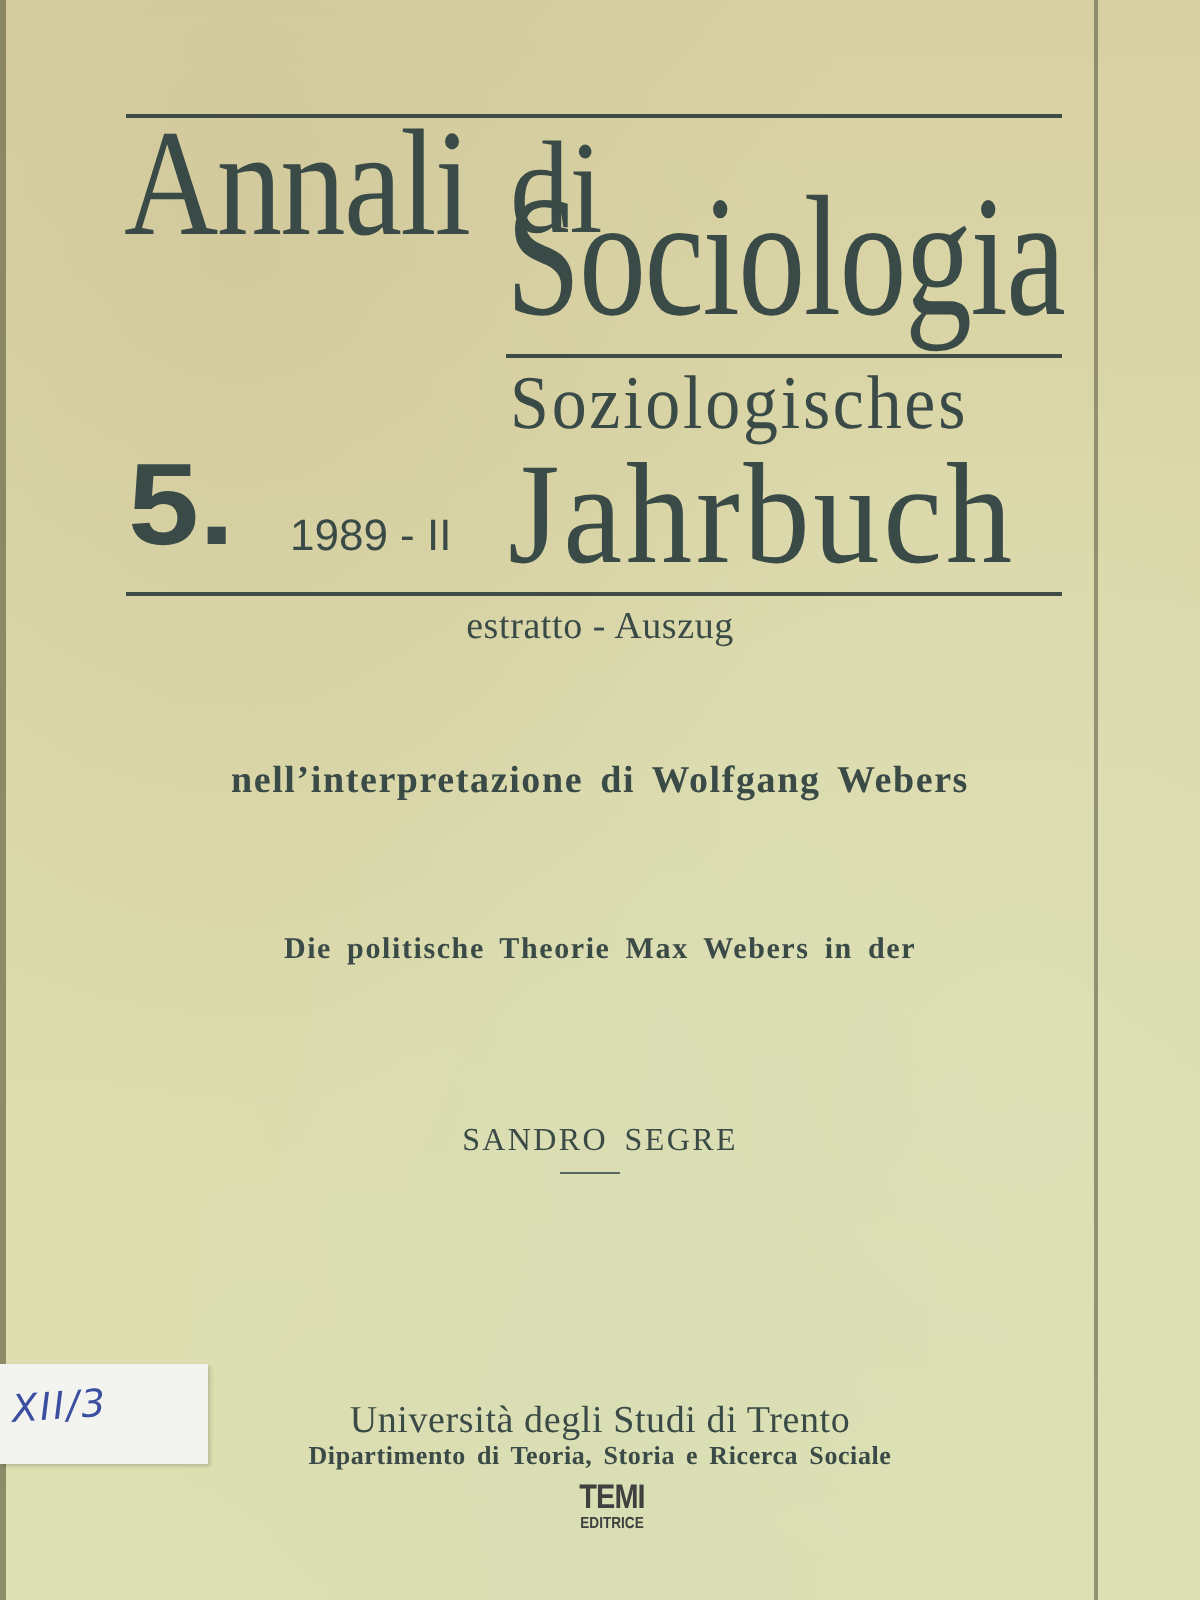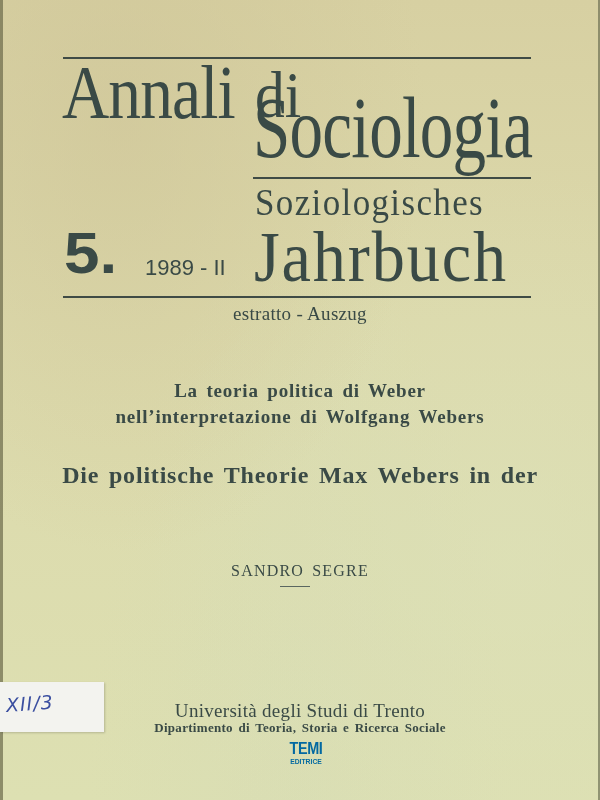--- a/index.html
+++ b/index.html
@@ -8,21 +8,21 @@
       position: relative;
       background: #dcd9a8;
       background-image:
         radial-gradient(ellipse at 20% 15%, rgba(205,195,150,0.55) 0%, rgba(205,195,150,0) 45%),
         radial-gradient(ellipse at 85% 70%, rgba(220,225,185,0.6) 0%, rgba(220,225,185,0) 50%),
         radial-gradient(ellipse at 50% 100%, rgba(215,220,180,0.6) 0%, rgba(215,220,180,0) 50%),
         linear-gradient(180deg, #d7d0a2 0%, #dcd9ab 40%, #dde0b2 100%);
       font-family: "DejaVu Serif", "Liberation Serif", serif;
       color: #3c4a45;
     }
-    .cover { position: absolute; left: 0; top: 0; width: 600px; height: 800px; }
+    .cover { position: absolute; left: 0; top: 0; width: 549px; height: 800px; }
     .edge-left { position: absolute; left: 0; top: 0; width: 3px; height: 800px; background: #6b6a4a; opacity: .7; }
     .edge-right { position: absolute; right: 0; top: 0; width: 2px; height: 800px; background: #5e6147; opacity: .6; }
     .rule { position: absolute; height: 2px; background: #3f4b45; }
     .ink { color: #3a4a46; }
     .title-annali {
       position: absolute; left: 62px; top: 52px;
       font-family: "Liberation Serif", "DejaVu Serif", serif;
       font-size: 76px; line-height: 80px; letter-spacing: -1px;
       transform: scaleX(0.86); transform-origin: left top;
     }
@@ -60,28 +60,28 @@
       font-family: "Liberation Serif", serif;
       font-size: 72px; line-height: 74px; letter-spacing: 2px;
       transform: scaleX(0.92); transform-origin: left top;
     }
     .center-block {
       position: absolute; left: 0; width: 600px; text-align: center;
       font-family: "Liberation Serif", "DejaVu Serif", serif;
     }
     .extract { top: 303px; font-size: 19px; letter-spacing: 0.3px; }
     .it-title { top: 378px; font-weight: bold; font-size: 19px; line-height: 26px; letter-spacing: 0.8px; word-spacing: 3px; }
-    .de-title { top: 462px; font-weight: bold; font-size: 24px; line-height: 26px; letter-spacing: 0.8px; word-spacing: 3px; }
+    .de-title { top: 462px; font-weight: bold; font-size: 15px; line-height: 26px; letter-spacing: 0.8px; word-spacing: 3px; }
     .author { top: 562px; font-size: 16px; letter-spacing: 1.2px; word-spacing: 3px; }
     .author-rule { position: absolute; left: 280px; top: 586px; width: 30px; height: 1px; background: #5a6660; }
     .univ { top: 700px; font-size: 19px; letter-spacing: 0.3px; }
     .dept { top: 720px; font-size: 13px; font-weight: bold; letter-spacing: 0.3px; word-spacing: 2px; text-align: center; }
     .publisher {
       position: absolute; left: 276px; top: 740px; width: 60px; text-align: center;
-      font-family: "Liberation Sans", "DejaVu Sans", sans-serif; color: #0369a1;
+      font-family: "Liberation Sans", "DejaVu Sans", sans-serif; color: #404040;
     }
     .pub-name { display: block; font-size: 17px; font-weight: bold; line-height: 17px; letter-spacing: -0.5px; transform: scaleX(0.85); }
     .pub-sub { display: block; font-size: 8px; font-weight: bold; line-height: 9px; letter-spacing: 0; transform: scaleX(0.85); }
     .sticker {
       position: absolute; left: 0; top: 682px; width: 104px; height: 50px;
       background: #f3f3ef; box-shadow: 1px 1px 2px rgba(0,0,0,0.18);
     }
     .sticker-text {
       position: absolute; left: 6px; top: 12px;
       font-family: "DejaVu Sans", sans-serif; font-size: 19px;
@@ -106,21 +106,20 @@
 
   <div class="vol-number ink">5.</div>
   <div class="vol-year ink">1989 - II</div>
   <div class="title-jahrbuch ink">Jahrbuch</div>
 
   <div class="rule" style="left:63px; top:296px; width:468px;"></div>
 
   <div class="center-block extract ink">estratto - Auszug</div>
 
   <div class="center-block it-title ink">
-    <div>La teoria politica di Weber</div>
     <div>nell’interpretazione di Wolfgang Webers</div>
   </div>
 
   <div class="center-block de-title ink">
     <div>Die politische Theorie Max Webers in der</div>
   </div>
 
   <div class="center-block author ink">SANDRO SEGRE</div>
   <div class="author-rule"></div>
 

